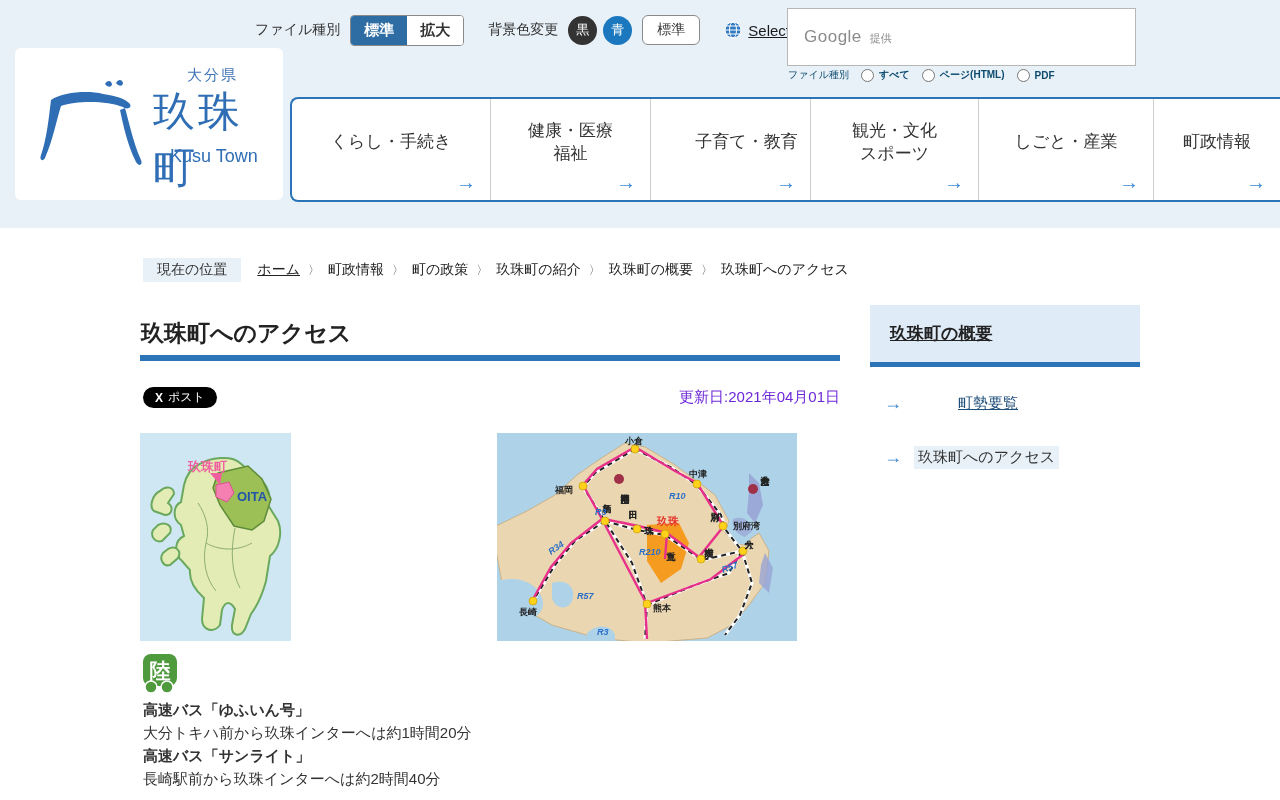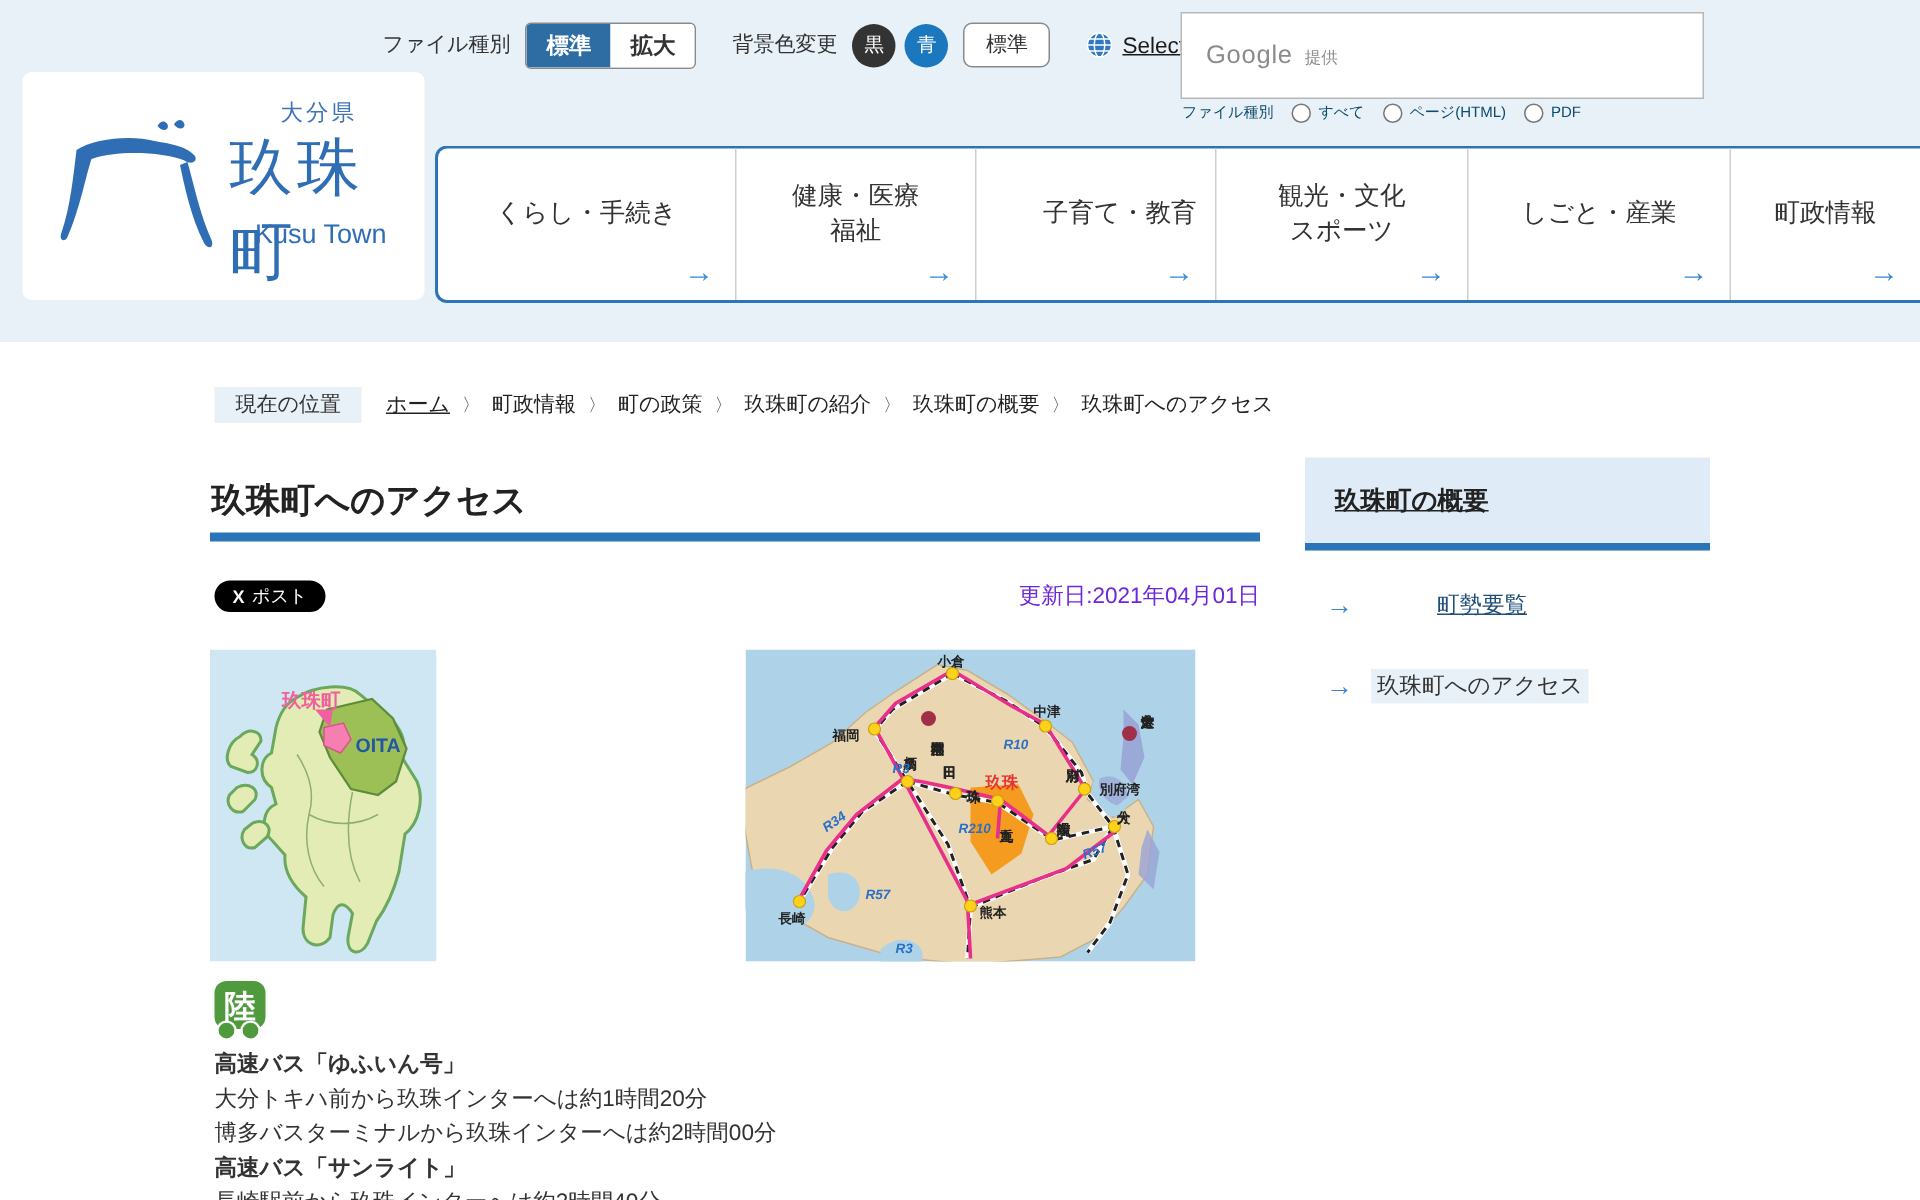--- a/index.html
+++ b/index.html
@@ -25,21 +25,21 @@
   .lang a { color:#1a1a1a; font-size:15px; text-decoration:underline; }
 
   .searchbox { position:absolute; left:787px; top:8px; width:349px; height:58px; background:#fff;
     border:1px solid #b7b7b7; }
   .searchbox .ginner { position:absolute; left:16px; top:18px; display:flex; align-items:baseline; gap:8px; }
   .g-logo { font-size:17px; color:#8b8b8b; letter-spacing:.5px; }
   .g-teikyo { font-size:11px; color:#8b8b8b; }
 
   .filetypes { position:absolute; left:788px; top:68px; display:flex; align-items:center; gap:6px; font-size:10px; color:#0c4a6e; }
   .radio { width:13px; height:13px; border:1px solid #777; border-radius:50%; background:#fff; display:inline-block; cursor:pointer; }
-  .ft-opt { display:flex; align-items:center; gap:5px; margin-left:6px; }
+  .ft-opt { display:flex; align-items:center; gap:5px; margin-left:6px;font-weight:bold; }
 
   .logo-box { position:absolute; left:15px; top:48px; width:268px; height:152px; background:#fff; border-radius:6px; cursor:pointer; }
   .logo-pref { position:absolute; left:172px; top:18px; font-size:15px; color:#3f74b5; letter-spacing:2px; }
   .logo-town { position:absolute; left:138px; top:36px; font-size:42px; color:#2f6eb5; letter-spacing:3px; }
   .logo-romaji { position:absolute; left:155px; top:98px; font-size:18px; font-weight:normal; color:#2f6eb5; }
 
   
   #nav { position:absolute; left:290px; top:97px; width:990px; height:105px; background:#fff;
     border:2px solid #2b74b8; border-right:none; border-radius:8px 0 0 8px; display:flex; }
   .nav-item { position:relative; display:flex; align-items:center; justify-content:center; cursor:pointer; }
@@ -316,21 +316,20 @@
 <svg class="land-icon" viewBox="0 0 38 40">
   <rect x="2" y="0" width="34" height="32" rx="8" fill="#4e9a3c"></rect>
   <circle cx="10" cy="33" r="6" fill="#4e9a3c" stroke="#fff" stroke-width="1.5"></circle>
   <circle cx="26" cy="33" r="6" fill="#4e9a3c" stroke="#fff" stroke-width="1.5"></circle>
   <text x="19" y="24" text-anchor="middle" font-size="21" font-weight="bold" fill="#fff" font-family="Liberation Sans, sans-serif">陸</text>
 </svg>
 
 <div class="bus-text">
   <div class="bold">高速バス「ゆふいん号」</div>
   <div>大分トキハ前から玖珠インターへは約1時間20分</div>
-  <div>博多バスターミナルから玖珠インターへは約2時間00分</div>
   <div class="bold">高速バス「サンライト」</div>
   <div>長崎駅前から玖珠インターへは約2時間40分</div>
 </div>
 
 <aside class="sidebar">
   <div class="sb-head">
     <a>玖珠町の概要</a>
   </div>
   <div class="sb-item">
     <span class="sb-arrow">→</span>

